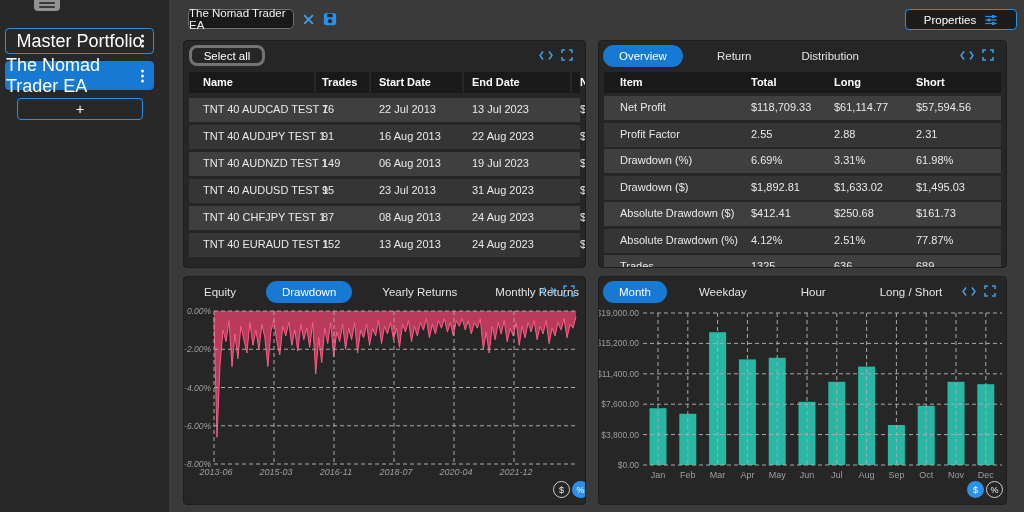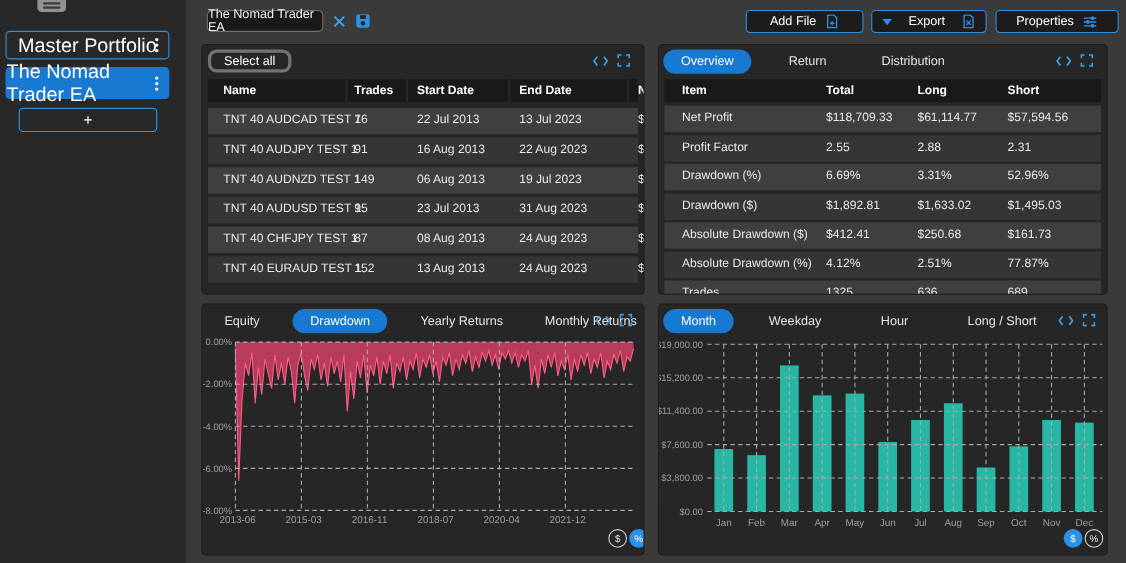--- a/index.html
+++ b/index.html
@@ -101,37 +101,20 @@
       </svg>
   </div>
   <div class="tab-icon" style="left:322px;">
     <svg width="14" height="14" viewBox="0 0 16 16">
         <rect x="1" y="1" width="14" height="14" rx="3" fill="#2b90e8"></rect>
         <rect x="5" y="2" width="6" height="4" fill="#262626"></rect>
         <circle cx="8" cy="10.5" r="2.4" fill="#262626"></circle>
       </svg>
   </div>
 
-  <div class="top-btn" style="left:678px; width:107px;">
-    <span>Add File</span>
-    <svg width="13" height="13" viewBox="0 0 16 16">
-        <path d="M3 1h7l3 3v11H3z" fill="none" stroke="#2b90e8" stroke-width="1.5"></path>
-        <path d="M8 7.5v5M5.5 10h5" stroke="#2b90e8" stroke-width="1.5" fill="none"></path>
-      </svg>
-  </div>
-  <div class="top-btn" style="left:792px; width:105px; justify-content:space-between; padding:0 9px;">
-    <svg width="9" height="6" viewBox="0 0 9 6">
-        <path d="M0 0h9L4.5 6z" fill="#2b90e8"></path>
-      </svg>
-    <span>Export</span>
-    <svg width="13" height="13" viewBox="0 0 16 16">
-        <path d="M3 1h7l3 3v11H3z" fill="none" stroke="#2b90e8" stroke-width="1.5"></path>
-        <path d="M5.5 7l5 5M10.5 7l-5 5" stroke="#2b90e8" stroke-width="1.4"></path>
-      </svg>
-  </div>
   <div class="top-btn" style="left:905px; width:112px;">
     <span>Properties</span>
     <svg width="14" height="14" viewBox="0 0 16 16">
         <g stroke="#2b90e8" stroke-width="1.4">
           <line x1="1.5" y1="4" x2="14.5" y2="4"></line>
           <line x1="1.5" y1="8" x2="14.5" y2="8"></line>
           <line x1="1.5" y1="12" x2="14.5" y2="12"></line>
         </g>
         <g fill="#2b90e8">
           <rect x="9" y="2.2" width="3.2" height="3.6" rx="1"></rect>
@@ -239,21 +222,21 @@
         <div class="trow b" style="top:81.5px">
           <span style="left:16px">Profit Factor</span>
           <span style="left:147px">2.55</span>
           <span style="left:230px">2.88</span>
           <span style="left:312px">2.31</span>
         </div>
         <div class="trow a" style="top:108px">
           <span style="left:16px">Drawdown (%)</span>
           <span style="left:147px">6.69%</span>
           <span style="left:230px">3.31%</span>
-          <span style="left:312px">52.96%</span>
+          <span style="left:312px">61.98%</span>
         </div>
         <div class="trow b" style="top:134.5px">
           <span style="left:16px">Drawdown ($)</span>
           <span style="left:147px">$1,892.81</span>
           <span style="left:230px">$1,633.02</span>
           <span style="left:312px">$1,495.03</span>
         </div>
         <div class="trow a" style="top:161px">
           <span style="left:16px">Absolute Drawdown ($)</span>
           <span style="left:147px">$412.41</span>
@@ -283,21 +266,21 @@
       <div class="pill" style="margin-left:6px;">Monthly Returns</div>
     </div>
     <div class="panel-icons" style="right:10px;">
       <svg width="14" height="11" viewBox="0 0 14 10">
           <path d="M4 1L1 5l3 4M10 1l3 4-3 4" stroke="#3aa0e8" fill="none" stroke-width="1.5"></path>
         </svg>
       <svg width="12" height="12" viewBox="0 0 12 12">
           <path d="M1 4V1h3M8 1h3v3M11 8v3H8M4 11H1V8" stroke="#3aa0e8" fill="none" stroke-width="1.5"></path>
         </svg>
     </div>
-    <div id="dd-chart" style="position:absolute; left:0; top:0;"><svg width="403" height="202">
+    <div id="dd-chart" style="position:absolute; left:0; top:0;font-style:italic;"><svg width="403" height="202">
           <path d="M30,34 L30.0,39.7 L33.0,160.2 L36.0,87.5 L39.0,53.1 L42.0,64.6 L45.0,43.6 L48.0,89.5 L50.9,57.0 L53.9,81.8 L56.9,49.3 L59.9,62.7 L62.9,76.1 L65.9,45.5 L68.9,68.4 L71.9,53.1 L74.9,72.3 L77.9,47.4 L80.9,60.8 L83.9,89.5 L86.8,55.0 L89.8,43.6 L92.8,64.6 L95.8,78.0 L98.8,49.3 L101.8,58.9 L104.8,45.5 L107.8,68.4 L110.8,53.1 L113.8,74.2 L116.8,47.4 L119.8,62.7 L122.7,51.2 L125.7,70.3 L128.7,45.5 L131.7,97.1 L134.7,60.8 L137.7,85.6 L140.7,51.2 L143.7,66.5 L146.7,45.5 L149.7,79.9 L152.7,55.0 L155.7,64.6 L158.6,47.4 L161.6,72.3 L164.6,51.2 L167.6,62.7 L170.6,45.5 L173.6,76.1 L176.6,53.1 L179.6,60.8 L182.6,47.4 L185.6,68.4 L188.6,51.2 L191.6,58.9 L194.5,43.6 L197.5,66.5 L200.5,49.3 L203.5,57.0 L206.5,45.5 L209.5,62.7 L212.5,51.2 L215.5,70.3 L218.5,47.4 L221.5,55.0 L224.5,43.6 L227.5,64.6 L230.4,49.3 L233.4,58.9 L236.4,45.5 L239.4,53.1 L242.4,41.6 L245.4,60.8 L248.4,47.4 L251.4,57.0 L254.4,43.6 L257.4,51.2 L260.4,41.6 L263.4,55.0 L266.3,45.5 L269.3,58.9 L272.3,43.6 L275.3,49.3 L278.3,41.6 L281.3,53.1 L284.3,43.6 L287.3,57.0 L290.3,45.5 L293.3,51.2 L296.3,41.6 L299.3,72.3 L302.2,55.0 L305.2,76.1 L308.2,49.3 L311.2,62.7 L314.2,45.5 L317.2,57.0 L320.2,43.6 L323.2,64.6 L326.2,51.2 L329.2,58.9 L332.2,45.5 L335.2,68.4 L338.1,49.3 L341.1,60.8 L344.1,45.5 L347.1,55.0 L350.1,43.6 L353.1,62.7 L356.1,49.3 L359.1,57.0 L362.1,43.6 L365.1,66.5 L368.1,51.2 L371.1,58.9 L374.0,45.5 L377.0,53.1 L380.0,41.6 L383.0,60.8 L386.0,47.4 L389.0,51.2 L392.0,39.7 L392,34 Z" fill="rgba(243,68,113,0.72)"></path>
           <path d="M30.0,39.7 L33.0,160.2 L36.0,87.5 L39.0,53.1 L42.0,64.6 L45.0,43.6 L48.0,89.5 L50.9,57.0 L53.9,81.8 L56.9,49.3 L59.9,62.7 L62.9,76.1 L65.9,45.5 L68.9,68.4 L71.9,53.1 L74.9,72.3 L77.9,47.4 L80.9,60.8 L83.9,89.5 L86.8,55.0 L89.8,43.6 L92.8,64.6 L95.8,78.0 L98.8,49.3 L101.8,58.9 L104.8,45.5 L107.8,68.4 L110.8,53.1 L113.8,74.2 L116.8,47.4 L119.8,62.7 L122.7,51.2 L125.7,70.3 L128.7,45.5 L131.7,97.1 L134.7,60.8 L137.7,85.6 L140.7,51.2 L143.7,66.5 L146.7,45.5 L149.7,79.9 L152.7,55.0 L155.7,64.6 L158.6,47.4 L161.6,72.3 L164.6,51.2 L167.6,62.7 L170.6,45.5 L173.6,76.1 L176.6,53.1 L179.6,60.8 L182.6,47.4 L185.6,68.4 L188.6,51.2 L191.6,58.9 L194.5,43.6 L197.5,66.5 L200.5,49.3 L203.5,57.0 L206.5,45.5 L209.5,62.7 L212.5,51.2 L215.5,70.3 L218.5,47.4 L221.5,55.0 L224.5,43.6 L227.5,64.6 L230.4,49.3 L233.4,58.9 L236.4,45.5 L239.4,53.1 L242.4,41.6 L245.4,60.8 L248.4,47.4 L251.4,57.0 L254.4,43.6 L257.4,51.2 L260.4,41.6 L263.4,55.0 L266.3,45.5 L269.3,58.9 L272.3,43.6 L275.3,49.3 L278.3,41.6 L281.3,53.1 L284.3,43.6 L287.3,57.0 L290.3,45.5 L293.3,51.2 L296.3,41.6 L299.3,72.3 L302.2,55.0 L305.2,76.1 L308.2,49.3 L311.2,62.7 L314.2,45.5 L317.2,57.0 L320.2,43.6 L323.2,64.6 L326.2,51.2 L329.2,58.9 L332.2,45.5 L335.2,68.4 L338.1,49.3 L341.1,60.8 L344.1,45.5 L347.1,55.0 L350.1,43.6 L353.1,62.7 L356.1,49.3 L359.1,57.0 L362.1,43.6 L365.1,66.5 L368.1,51.2 L371.1,58.9 L374.0,45.5 L377.0,53.1 L380.0,41.6 L383.0,60.8 L386.0,47.4 L389.0,51.2 L392.0,39.7" fill="none" stroke="#ff5c86" stroke-width="1"></path>
           <line x1="30" y1="34" x2="392" y2="34" stroke="#a9a9a9" stroke-width="1" stroke-dasharray="4 3"></line>
           <text x="27" y="37" text-anchor="end" font-size="8.5" fill="#9e9e9e">0.00%</text>
           <line x1="30" y1="72.25" x2="392" y2="72.25" stroke="#a9a9a9" stroke-width="1" stroke-dasharray="4 3"></line>
           <text x="27" y="75.25" text-anchor="end" font-size="8.5" fill="#9e9e9e">-2.00%</text>
           <line x1="30" y1="110.5" x2="392" y2="110.5" stroke="#a9a9a9" stroke-width="1" stroke-dasharray="4 3"></line>
           <text x="27" y="113.5" text-anchor="end" font-size="8.5" fill="#9e9e9e">-4.00%</text>
           <line x1="30" y1="148.75" x2="392" y2="148.75" stroke="#a9a9a9" stroke-width="1" stroke-dasharray="4 3"></line>
           <text x="27" y="151.75" text-anchor="end" font-size="8.5" fill="#9e9e9e">-6.00%</text>

